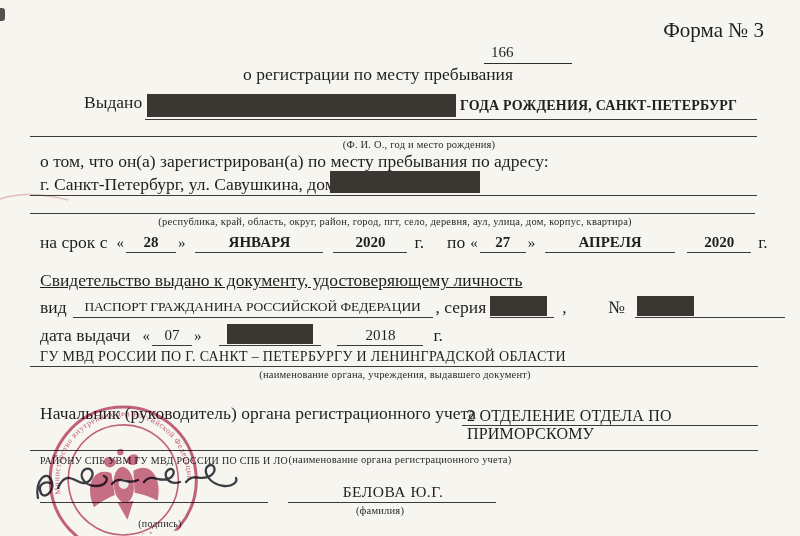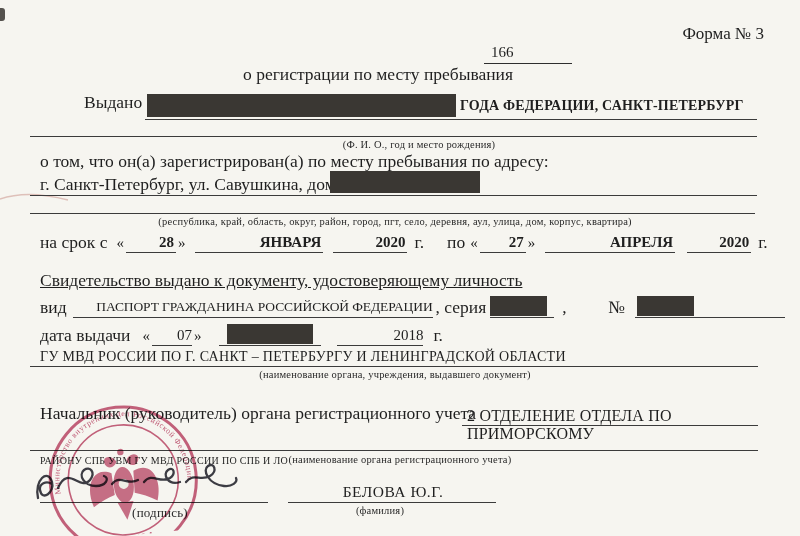--- a/index.html
+++ b/index.html
@@ -8,52 +8,52 @@
     width:800px;height:536px;
     background:#f6f5f0;
     overflow:hidden;
     font-family:"Liberation Serif","DejaVu Serif",serif;
     color:#1f1f1f;
   }
   .abs{position:absolute;}
   .rule{position:absolute;height:0;border-top:1.2px solid #3b3b3b;}
   .caption{font-size:10.5px;color:#2a2a2a;text-align:center;letter-spacing:0.2px;}
   .redaction{position:absolute;background:#3a3733;}
-  .cell{border-bottom:1.2px solid #3b3b3b;text-align:right;box-sizing:border-box;}
+  .cell{border-bottom:1.2px solid #3b3b3b;text-align:center;box-sizing:border-box;}
   .bigtext{font-size:17.5px;}
   .flexrow{position:absolute;display:flex;align-items:flex-end;}
   .boldval{font-weight:bold;font-size:15px;padding:0 2px 1px 2px;}
   .quote{font-size:15px;padding-bottom:1px;}
   .boxcell{position:relative;}
   .boxcell .redaction{position:absolute;}
   .stamp-svg{position:absolute;mix-blend-mode:multiply;transform:rotate(-6deg);}
   .sig-svg{position:absolute;mix-blend-mode:multiply;}
 </style>
 </head>
 <body>
 
 <div class="page">
 
   <div class="abs" style="left:0;top:8px;width:5px;height:13px;background:#55524e;border-radius:0 3px 3px 0;"></div>
   <svg class="abs" style="left:0;top:185px;" width="70" height="25" viewBox="0 0 70 25">
     <path d="M0,14 C20,7 45,9 68,15" stroke="#d8b3ab" stroke-width="1.4" fill="none" opacity="0.8"></path>
   </svg>
 
-  <div class="abs" style="top:24px;right:36px;font-size:17px;">Форма № 3</div>
+  <div class="abs" style="top:18px;right:36px;font-size:21px;">Форма № 3</div>
 
 
   <div class="abs" style="left:484px;top:43px;width:88px;border-bottom:1.4px solid #2e2e2e;padding:0 0 2px 7px;box-sizing:border-box;">
     <span style="font-size:15px;">166</span>
   </div>
 
   <div class="abs" style="left:243px;top:64px;font-size:17.5px;">о регистрации по месту пребывания</div>
 
   <div class="abs bigtext" style="left:84px;top:92px;">Выдано</div>
   <div class="redaction" style="left:147px;top:94px;width:309px;height:23px;"></div>
-  <div class="abs" style="left:460px;top:98px;font-size:14px;font-weight:bold;letter-spacing:0.2px;">ГОДА ФЕДЕРАЦИИ, САНКТ-ПЕТЕРБУРГ</div>
+  <div class="abs" style="left:460px;top:98px;font-size:14px;font-weight:bold;letter-spacing:0.2px;">ГОДА РОЖДЕНИЯ, САНКТ-ПЕТЕРБУРГ</div>
   <div class="rule" style="left:145px;top:119px;width:612px;"></div>
 
   <div class="rule" style="left:30px;top:136px;width:727px;"></div>
   <div class="abs caption" style="left:0;top:139px;width:790px;margin-left:24px;">(Ф. И. О., год и место рождения)</div>
 
   <div class="abs bigtext" style="left:40px;top:151px;">о том, что он(а) зарегистрирован(а) по месту пребывания по адресу:</div>
 
   <div class="abs bigtext" style="left:40px;top:174px;">г. Санкт-Петербург, ул. Савушкина, дом</div>
   <div class="redaction" style="left:330px;top:171px;width:150px;height:22px;"></div>
   <div class="rule" style="left:30px;top:195px;width:727px;"></div>
@@ -111,21 +111,21 @@
   <div class="abs caption" style="left:0;top:369px;width:790px;">(наименование органа, учреждения, выдавшего документ)</div>
 
   <div class="abs bigtext" style="left:40px;top:403px;">Начальник (руководитель) органа регистрационного учета</div>
   <div class="abs" style="left:467px;top:407px;font-size:16px;letter-spacing:0.2px;">2 ОТДЕЛЕНИЕ ОТДЕЛА  ПО ПРИМОРСКОМУ</div>
   <div class="rule" style="left:462px;top:425px;width:296px;"></div>
   <div class="abs" style="left:40px;top:431px;font-size:10px;letter-spacing:0.3px;margin-top:24px;">РАЙОНУ СПБ УВМ  ГУ  МВД РОССИИ  ПО СПБ  И  ЛО</div>
   <div class="rule" style="left:30px;top:450px;width:728px;"></div>
   <div class="abs caption" style="left:140px;top:454px;width:520px;">(наименование органа регистрационного учета)</div>
 
   <div class="rule" style="left:40px;top:502px;width:228px;"></div>
-  <div class="abs caption" style="left:100px;top:505px;width:120px;font-size:13px;">(подпись)</div>
+  <div class="abs caption" style="left:100px;top:518px;width:120px;font-size:10px;">(подпись)</div>
 
   <div class="abs" style="left:290px;top:483px;width:206px;text-align:center;font-size:15.5px;letter-spacing:0.5px;">БЕЛОВА  Ю.Г.</div>
   <div class="rule" style="left:288px;top:502px;width:208px;"></div>
   <div class="abs caption" style="left:276px;top:505px;width:208px;">(фамилия)</div>
 
   <svg class="stamp-svg" style="left:38px;top:400px;" width="168" height="136" viewBox="0 0 168 136">
     <g stroke="#c14f70" fill="none" opacity="0.88">
       <circle cx="84" cy="80" r="73" stroke-width="3"></circle>
       <circle cx="84" cy="80" r="55" stroke-width="1.6"></circle>
     </g>

